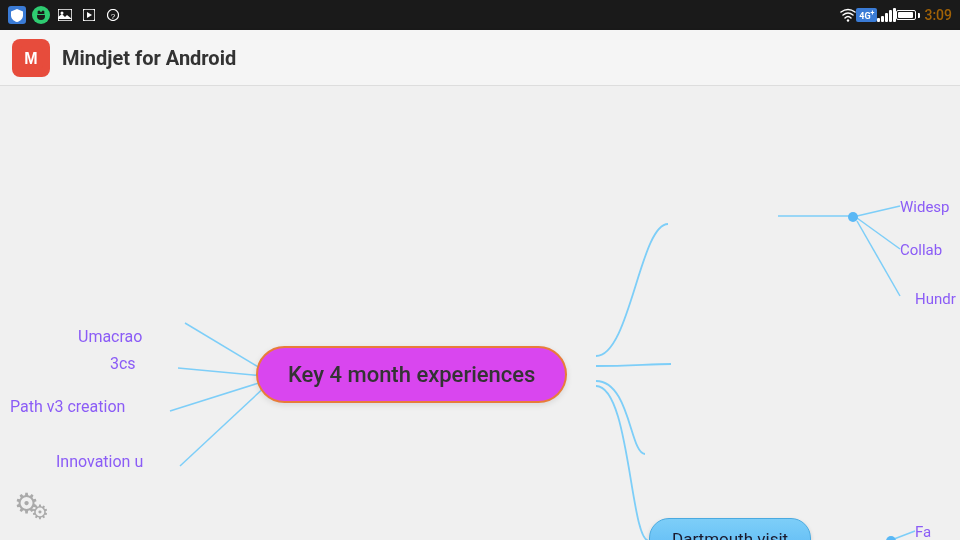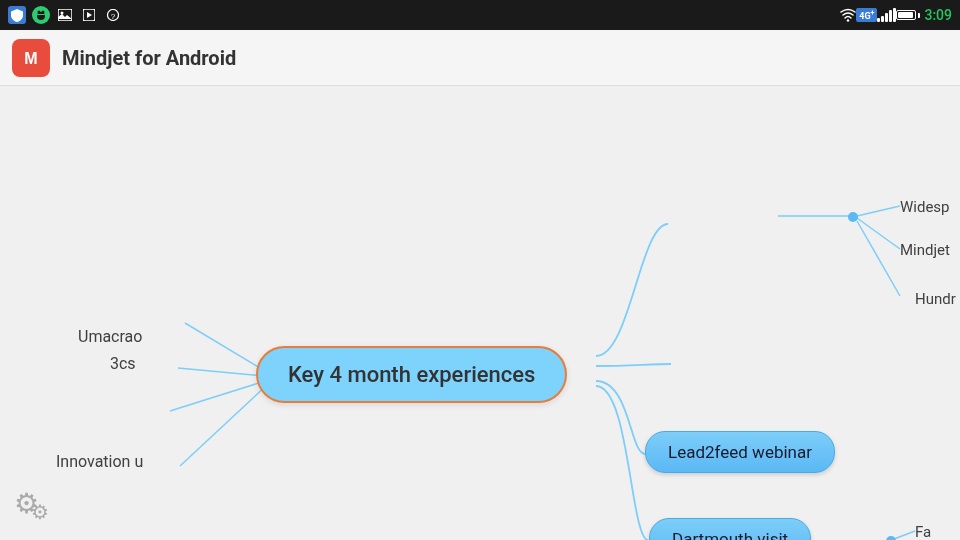--- a/index.html
+++ b/index.html
@@ -150,21 +150,21 @@
       top: 0;
       left: 0;
       width: 100%;
       height: 100%;
       pointer-events: none;
     }
 
     
     .central-node {
       position: absolute;
-      background: #7dd3fc;
+      background: #d946ef;
       border: 2.5px solid #e87c3a;
       border-radius: 30px;
       padding: 14px 30px;
       font-size: 22px;
       color: #333;
       font-weight: 500;
       left: 256px;
       top: 260px;
       white-space: nowrap;
       box-shadow: 0 2px 6px rgba(0,0,0,0.1);
@@ -190,21 +190,21 @@
       width: 10px;
       height: 10px;
       background: #5ab8f5;
       border-radius: 50%;
     }
 
     
     .leaf-text {
       position: absolute;
       font-size: 16px;
-      color: #404040;
+      color: #8b5cf6;
       white-space: nowrap;
     }
 
     
     .gear-container {
       position: absolute;
       bottom: 20px;
       left: 14px;
       display: flex;
       align-items: flex-end;
@@ -291,21 +291,21 @@
       <div class="bar" style="height:14px"></div>
     </div>
 
     <div class="battery">
       <div class="battery-body">
         <div class="battery-fill"></div>
       </div>
       <div class="battery-tip"></div>
     </div>
 
-    <span style="color:#22c55e;font-size:14px;font-weight:500;margin-left:4px;">3:09</span>
+    <span style="color:#a16207;font-size:14px;font-weight:500;margin-left:4px;">3:09</span>
   </div>
 </div>
 
 <div id="app-bar">
   <div class="app-logo">
     <svg width="26" height="26" viewBox="0 0 26 26">
       <rect x="1" y="1" width="24" height="24" rx="5" fill="#e74c3c"></rect>
       <text x="13" y="19" text-anchor="middle" fill="white" font-size="16" font-weight="bold" font-family="Arial">M</text>
     </svg>
   </div>
@@ -342,41 +342,39 @@
 
     <line x1="778" y1="455" x2="890" y2="455" stroke="#7dcef8" stroke-width="1.5"></line>
 
     <line x1="894" y1="453" x2="915" y2="445" stroke="#7dcef8" stroke-width="1.5"></line>
 
     <line x1="894" y1="457" x2="915" y2="488" stroke="#7dcef8" stroke-width="1.5"></line>
   </svg>
 
   <div class="leaf-text" style="left:78px; top:225px;margin-top:16px;">Umacrao</div>
   <div class="leaf-text" style="left:110px; top:268px;">3cs</div>
+  <div class="leaf-text" style="left:10px; top:311px;">Path v3 creation</div>
   <div class="leaf-text" style="left:48px; top:366px;margin-left:8px;">Innovation u</div>
 
   <div class="central-node" style="left:256px; top:260px;">
     <span>Key 4 month experiences</span>
   </div>
 
 
 
-  <div class="bubble-node" style="left:645px; top:345px;">
-    <span>Lead2feed webinar</span>
-  </div>
 
   <div class="bubble-node" style="left:649px; top:432px;">
     <span>Dartmouth visit</span>
   </div>
 
   <div class="dot-connector" style="left:848px; top:126px;"></div>
   <div class="dot-connector" style="left:886px; top:450px;"></div>
 
   <div class="leaf-text clipped" style="left:900px; top:112px; font-size:15px;">Widesp</div>
-  <div class="leaf-text clipped" style="left:900px; top:155px; font-size:15px;">Mindjet</div>
+  <div class="leaf-text clipped" style="left:900px; top:155px; font-size:15px;">Collab</div>
   <div class="leaf-text clipped" style="left:915px; top:204px; font-size:15px;">Hundr</div>
   <div class="leaf-text clipped" style="left:915px; top:437px; font-size:15px;">Fa</div>
 
   <div class="gear-container">
     <span class="gear">⚙</span>
     <span class="gear-small">⚙</span>
   </div>
 
 </div>
 

